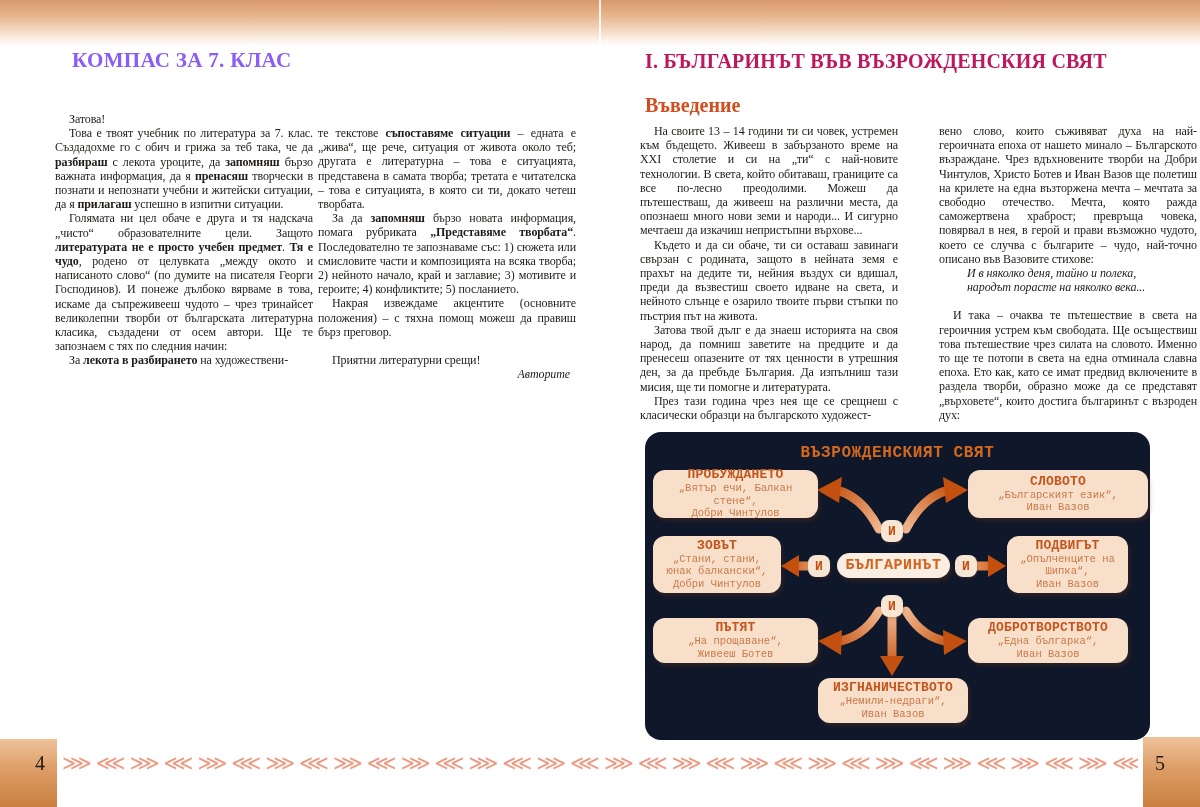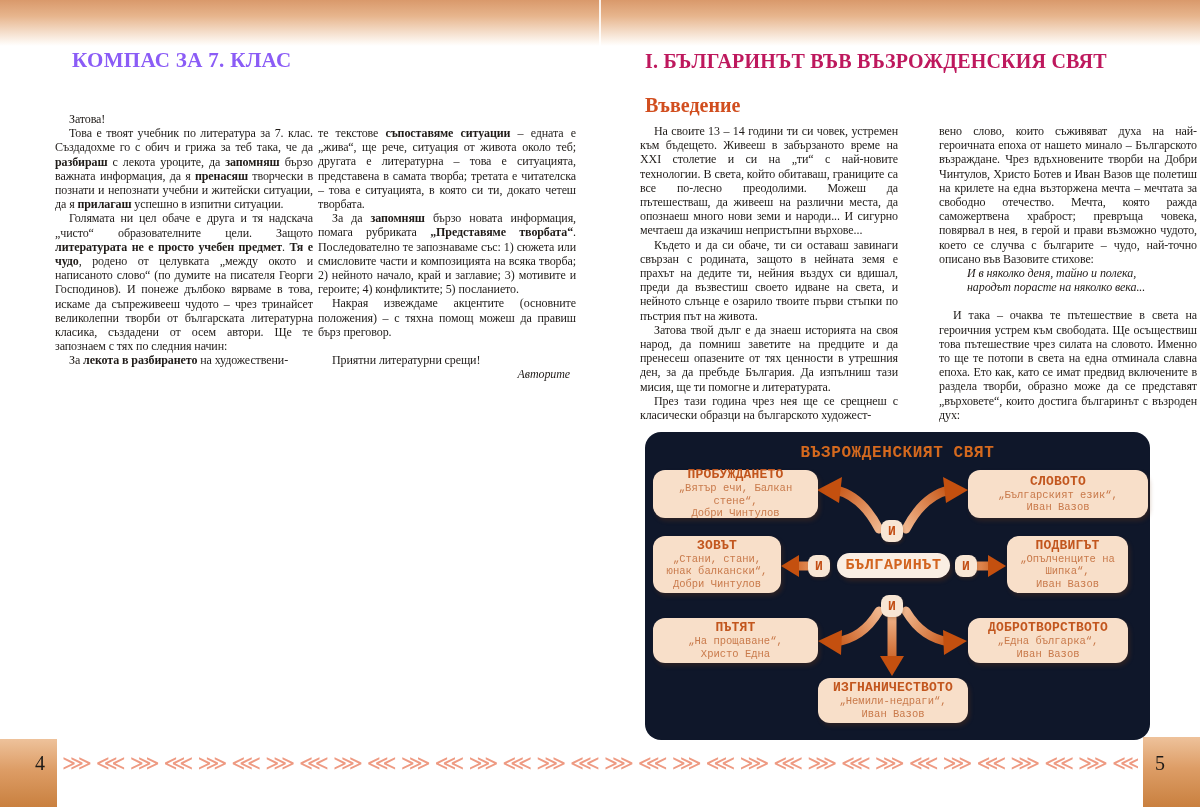--- a/index.html
+++ b/index.html
@@ -180,21 +180,21 @@
         <div class="na">Добри Чинтулов</div>
       </div>
       <div class="node" id="node-podvigut">
         <div class="nt">ПОДВИГЪТ</div>
         <div class="nw">„Опълченците на Шипка“,</div>
         <div class="na">Иван Вазов</div>
       </div>
       <div class="node" id="node-putyat">
         <div class="nt">ПЪТЯТ</div>
         <div class="nw">„На прощаване“,</div>
-        <div class="na">Христо Една</div>
+        <div class="na">Живееш Ботев</div>
       </div>
       <div class="node" id="node-dobrotvorstvoto">
         <div class="nt">ДОБРОТВОРСТВОТО</div>
         <div class="nw">„Една българка“,</div>
         <div class="na">Иван Вазов</div>
       </div>
       <div class="node" id="node-izgnanichestvoto">
         <div class="nt">ИЗГНАНИЧЕСТВОТО</div>
         <div class="nw">„Немили-недраги“,</div>
         <div class="na">Иван Вазов</div>

